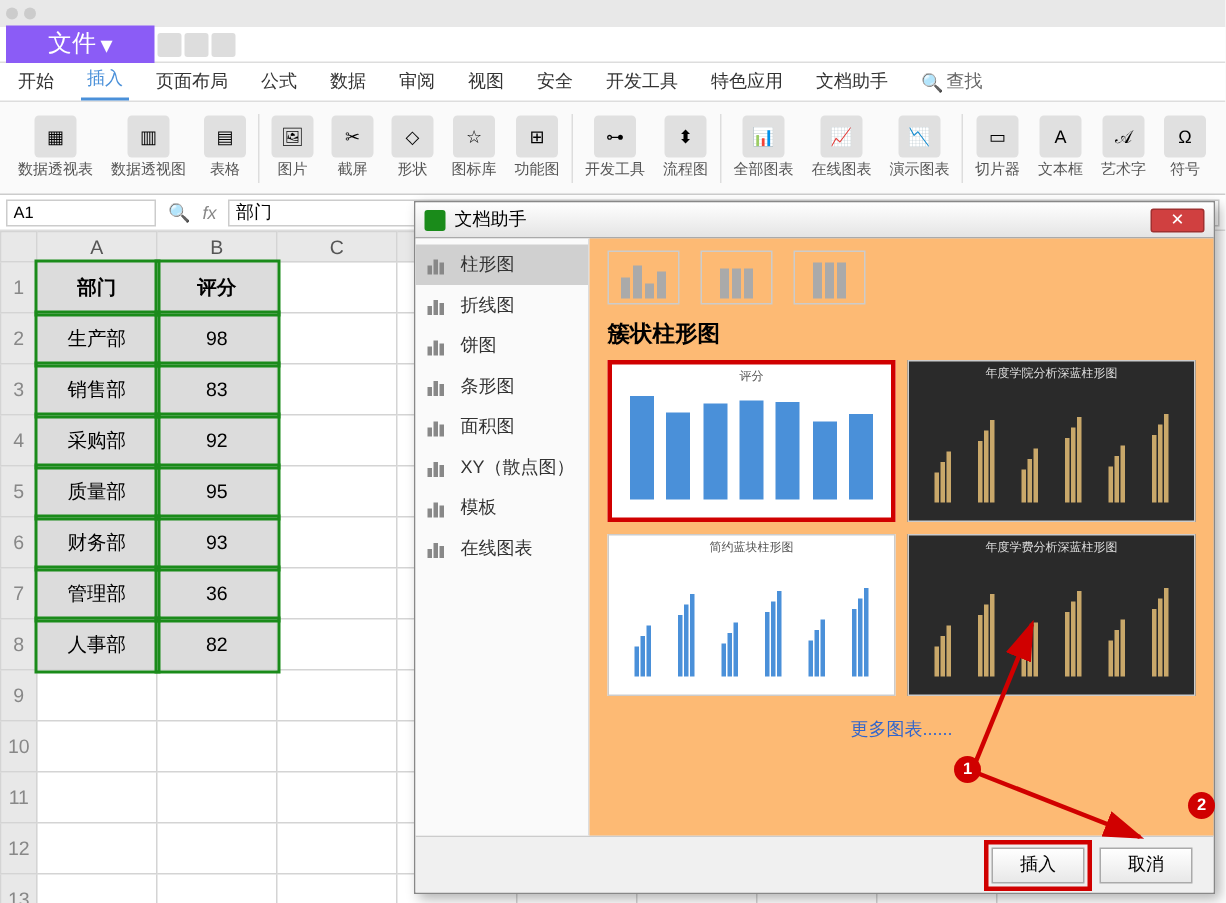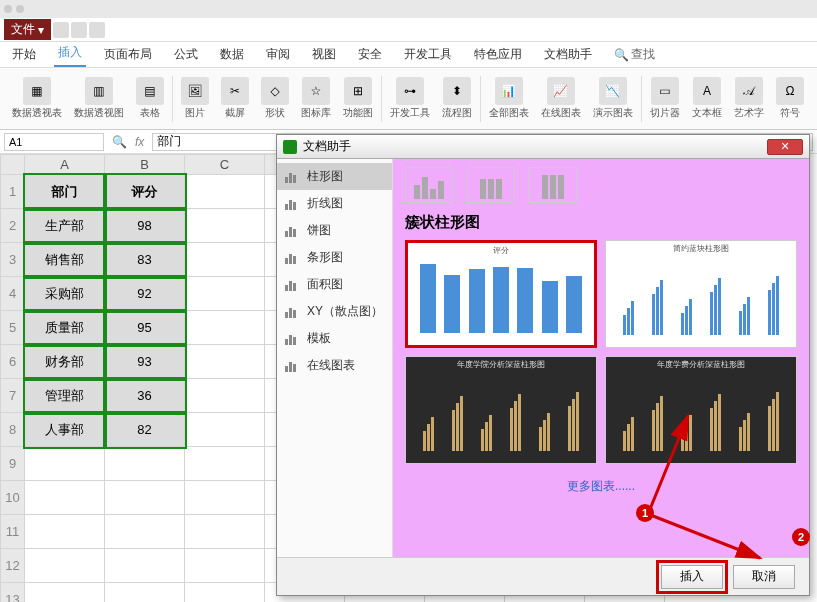--- a/index.html
+++ b/index.html
@@ -1,20 +1,20 @@
 <!DOCTYPE html>
 <html><head>
 <meta charset="utf-8">
 <style>
 *{margin:0;padding:0;box-sizing:border-box;font-family:"Microsoft YaHei",Arial,sans-serif}
 body{background:#f5f5f5;width:817px;height:602px;overflow:hidden;font-size:12px;position:relative}
 .titlebar{height:18px;background:#e8e8e8;display:flex;align-items:center;padding:0 4px;gap:4px}
 .titlebar .dot{width:8px;height:8px;border-radius:50%;background:#ccc}
 .menubar{height:24px;background:#fff;border-bottom:1px solid #ddd;display:flex;align-items:center;padding:0 4px;gap:2px}
-.file-btn{background:#7f1d1d;color:#fff;padding:2px 7px;font-size:12px;display:flex;align-items:center;gap:3px}
+.file-btn{background:#8b5cf6;color:#fff;padding:2px 28px;font-size:16px;display:flex;align-items:center;gap:3px}
 .tool-icon{width:16px;height:16px;background:#ddd;display:inline-block;border-radius:2px}
 .tabs{height:26px;background:#fff;display:flex;align-items:end;padding:0 8px;gap:14px;border-bottom:1px solid #ddd}
 .tab{padding:4px 4px;font-size:12px;color:#333;cursor:pointer}
 .tab.active{color:#4a90d9;border-bottom:2px solid #4a90d9}
 .search-tab{display:flex;align-items:center;gap:2px;color:#666}
 .ribbon{height:62px;background:#fafafa;border-bottom:1px solid #ccc;display:flex;align-items:center;padding:2px 8px;gap:4px}
 .rib-group{display:flex;flex-direction:column;align-items:center;gap:1px;padding:0 4px}
 .rib-icon{width:28px;height:28px;background:#e0e0e0;border-radius:3px;display:flex;align-items:center;justify-content:center}
 .rib-label{font-size:10px;color:#555;white-space:nowrap}
 .rib-sep{width:1px;height:46px;background:#ddd}
@@ -34,21 +34,21 @@
 .dialog{position:absolute;left:276px;top:134px;width:534px;height:462px;background:#f0f0f0;border:1px solid #888;box-shadow:3px 3px 8px rgba(0,0,0,0.3)}
 .dlg-title{height:24px;background:linear-gradient(#fff,#e4e4e4);border-bottom:1px solid #aaa;display:flex;align-items:center;padding:0 6px;gap:6px}
 .dlg-title-icon{width:14px;height:14px;background:#1a8b1a;border-radius:2px}
 .dlg-close{margin-left:auto;width:36px;height:16px;background:#d04040;color:#fff;display:flex;align-items:center;justify-content:center;border-radius:2px;border:1px solid #a03030;font-size:11px}
 .dlg-body{display:flex;height:398px}
 .dlg-sidebar{width:116px;background:#fafafa;border-right:1px solid #ddd;padding:4px 0}
 .sb-item{padding:5px 8px;display:flex;align-items:center;gap:6px;font-size:12px;color:#333;cursor:pointer}
 .sb-item.sel{background:#d0d0d0}
 .sb-icon{width:16px;height:12px;display:inline-flex;align-items:end;gap:1px}
 .sb-icon i{width:3px;background:#888}
-.dlg-main{flex:1;padding:8px 12px;overflow:auto;background:#f0abfc}
+.dlg-main{flex:1;padding:8px 12px;overflow:auto;background:#fdba74}
 .subtype-row{display:flex;gap:14px;margin-bottom:10px}
 .subtype{width:48px;height:36px;border:1px solid #ccc;display:flex;align-items:end;justify-content:center;gap:2px;padding:3px;cursor:pointer}
 .subtype i{width:6px;background:#aaa}
 .chart-title{font-size:15px;font-weight:bold;margin-bottom:8px}
 .preview-grid{display:grid;grid-template-columns:1fr 1fr;gap:8px}
 .preview{border:1px solid #ccc;height:108px;background:#fff;position:relative;display:flex;flex-direction:column;cursor:pointer}
 .preview.sel{border:3px solid #d00000}
 .preview.dark{background:#2a2a2a}
 .pv-title{font-size:8px;text-align:center;padding:2px;color:#555}
 .preview.dark .pv-title{color:#ddd}
@@ -464,22 +464,22 @@
             <div class="pv-chart ">
               <div class="bar" style="height:68.6px"></div>
               <div class="bar" style="height:58.099999999999994px"></div>
               <div class="bar" style="height:64.4px"></div>
               <div class="bar" style="height:66.5px"></div>
               <div class="bar" style="height:65.10000000000001px"></div>
               <div class="bar" style="height:52.5px"></div>
               <div class="bar" style="height:57.4px"></div>
             </div>
           </div>
-          <div class="preview">
-            <div class="pv-title">简约蓝块柱形图</div>
+          <div class="preview dark">
+            <div class="pv-title">年度学院分析深蓝柱形图</div>
             <div class="pv-chart pv-multi">
               <div style="display:flex;gap:1px;align-items:end">
                 <div class="bar" style="height:20px;width:3px"></div>
                 <div class="bar" style="height:27px;width:3px"></div>
                 <div class="bar" style="height:34px;width:3px"></div>
               </div>
               <div style="display:flex;gap:1px;align-items:end">
                 <div class="bar" style="height:41px;width:3px"></div>
                 <div class="bar" style="height:48px;width:3px"></div>
                 <div class="bar" style="height:55px;width:3px"></div>
@@ -499,22 +499,22 @@
                 <div class="bar" style="height:31px;width:3px"></div>
                 <div class="bar" style="height:38px;width:3px"></div>
               </div>
               <div style="display:flex;gap:1px;align-items:end">
                 <div class="bar" style="height:45px;width:3px"></div>
                 <div class="bar" style="height:52px;width:3px"></div>
                 <div class="bar" style="height:59px;width:3px"></div>
               </div>
             </div>
           </div>
-          <div class="preview dark">
-            <div class="pv-title">年度学院分析深蓝柱形图</div>
+          <div class="preview">
+            <div class="pv-title">简约蓝块柱形图</div>
             <div class="pv-chart pv-multi">
               <div style="display:flex;gap:1px;align-items:end">
                 <div class="bar" style="height:20px;width:3px"></div>
                 <div class="bar" style="height:27px;width:3px"></div>
                 <div class="bar" style="height:34px;width:3px"></div>
               </div>
               <div style="display:flex;gap:1px;align-items:end">
                 <div class="bar" style="height:41px;width:3px"></div>
                 <div class="bar" style="height:48px;width:3px"></div>
                 <div class="bar" style="height:55px;width:3px"></div>

